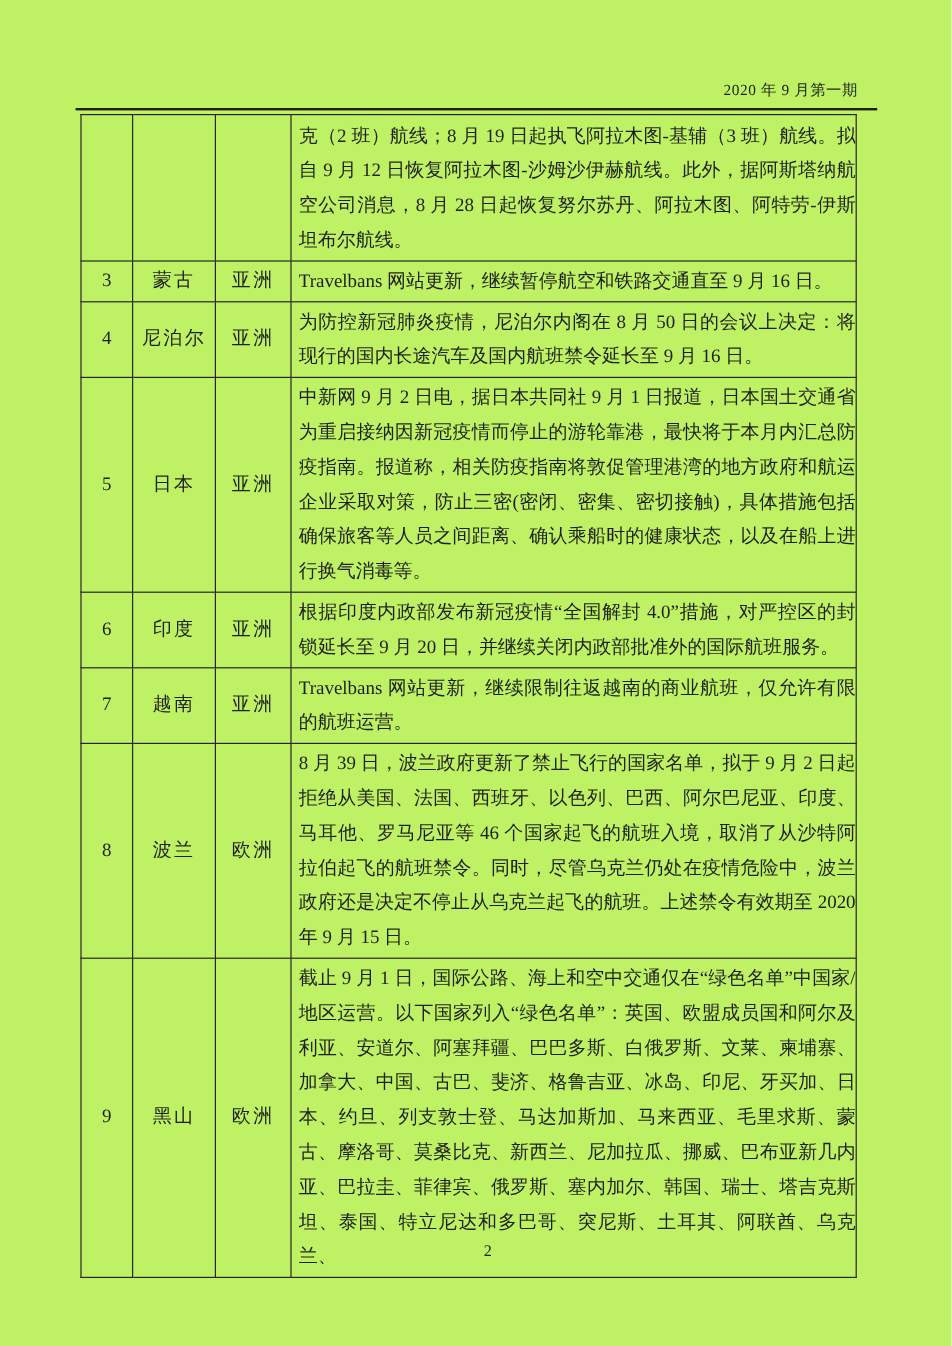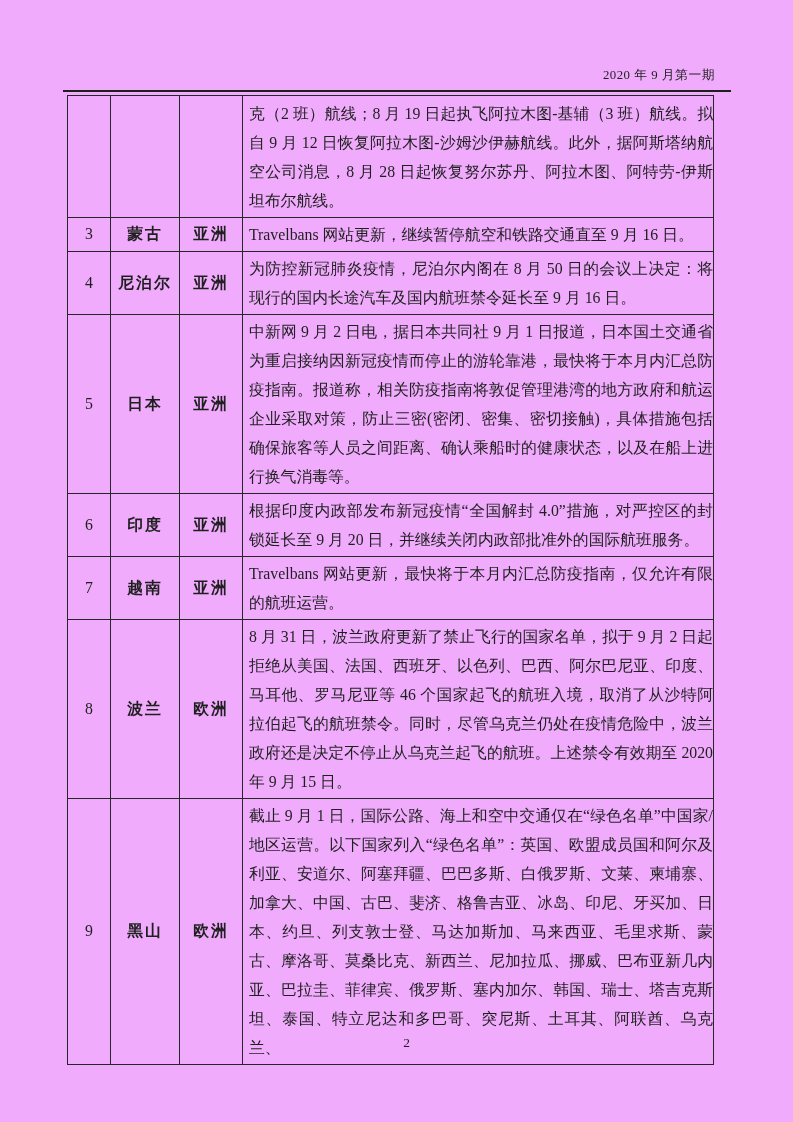--- a/index.html
+++ b/index.html
@@ -2,21 +2,21 @@
 <html><head>
 <meta charset="utf-8">
 <style>
   * { box-sizing: border-box; }
   html, body { margin: 0; padding: 0; background: #ffffff; }
 
   .page {
     position: relative;
     width: 793px;
     height: 1122px;
-    background: #f0abfc;
+    background: #bef264;
     font-family: "Liberation Serif", "DejaVu Serif", serif;
     color: #1f1f1f;
     overflow: hidden;
   }
 
   .header-text {
     position: absolute;
     top: 67px;
     left: 63px;
     width: 652px;
@@ -47,21 +47,21 @@
   .doc-table td {
     border: 1.4px solid #262626;
     overflow: hidden;
     padding: 0;
   }
   td.cell-no, td.cell-country, td.cell-continent {
     text-align: center;
     vertical-align: middle;
     line-height: 1.2;
   }
-  td.cell-country, td.cell-continent { letter-spacing: 2px; font-weight: bold; }
+  td.cell-country, td.cell-continent { letter-spacing: 2px; }
   td.cell-desc {
     padding: 2px 0 2px 6px;
     text-align: justify;
     text-justify: inter-character;
     vertical-align: middle;
     line-height: 29px;
     overflow-wrap: anywhere;
   }
 
   
@@ -127,27 +127,27 @@
         <tr>
     <td class="cell-no">6</td>
     <td class="cell-country">印度</td>
     <td class="cell-continent">亚洲</td>
     <td class="cell-desc">根据印度内政部发布新冠疫情“全国解封 4.0”措施，对严控区的封锁延长至 9 月 20 日，并继续关闭内政部批准外的国际航班服务。</td>
   </tr>
         <tr>
     <td class="cell-no">7</td>
     <td class="cell-country">越南</td>
     <td class="cell-continent">亚洲</td>
-    <td class="cell-desc">Travelbans 网站更新，最快将于本月内汇总防疫指南，仅允许有限的航班运营。</td>
+    <td class="cell-desc">Travelbans 网站更新，继续限制往返越南的商业航班，仅允许有限的航班运营。</td>
   </tr>
         <tr>
     <td class="cell-no">8</td>
     <td class="cell-country">波兰</td>
     <td class="cell-continent">欧洲</td>
-    <td class="cell-desc">8 月 31 日，波兰政府更新了禁止飞行的国家名单，拟于 9 月 2 日起拒绝从美国、法国、西班牙、以色列、巴西、阿尔巴尼亚、印度、马耳他、罗马尼亚等 46 个国家起飞的航班入境，取消了从沙特阿拉伯起飞的航班禁令。同时，尽管乌克兰仍处在疫情危险中，波兰政府还是决定不停止从乌克兰起飞的航班。上述禁令有效期至 2020 年 9 月 15 日。</td>
+    <td class="cell-desc">8 月 39 日，波兰政府更新了禁止飞行的国家名单，拟于 9 月 2 日起拒绝从美国、法国、西班牙、以色列、巴西、阿尔巴尼亚、印度、马耳他、罗马尼亚等 46 个国家起飞的航班入境，取消了从沙特阿拉伯起飞的航班禁令。同时，尽管乌克兰仍处在疫情危险中，波兰政府还是决定不停止从乌克兰起飞的航班。上述禁令有效期至 2020 年 9 月 15 日。</td>
   </tr>
         <tr>
     <td class="cell-no">9</td>
     <td class="cell-country">黑山</td>
     <td class="cell-continent">欧洲</td>
     <td class="cell-desc">截止 9 月 1 日，国际公路、海上和空中交通仅在“绿色名单”中国家/地区运营。以下国家列入“绿色名单”：英国、欧盟成员国和阿尔及利亚、安道尔、阿塞拜疆、巴巴多斯、白俄罗斯、文莱、柬埔寨、加拿大、中国、古巴、斐济、格鲁吉亚、冰岛、印尼、牙买加、日本、约旦、列支敦士登、马达加斯加、马来西亚、毛里求斯、蒙古、摩洛哥、莫桑比克、新西兰、尼加拉瓜、挪威、巴布亚新几内亚、巴拉圭、菲律宾、俄罗斯、塞内加尔、韩国、瑞士、塔吉克斯坦、泰国、特立尼达和多巴哥、突尼斯、土耳其、阿联酋、乌克兰、</td>
   </tr>
       </tbody>
   </table>
 

